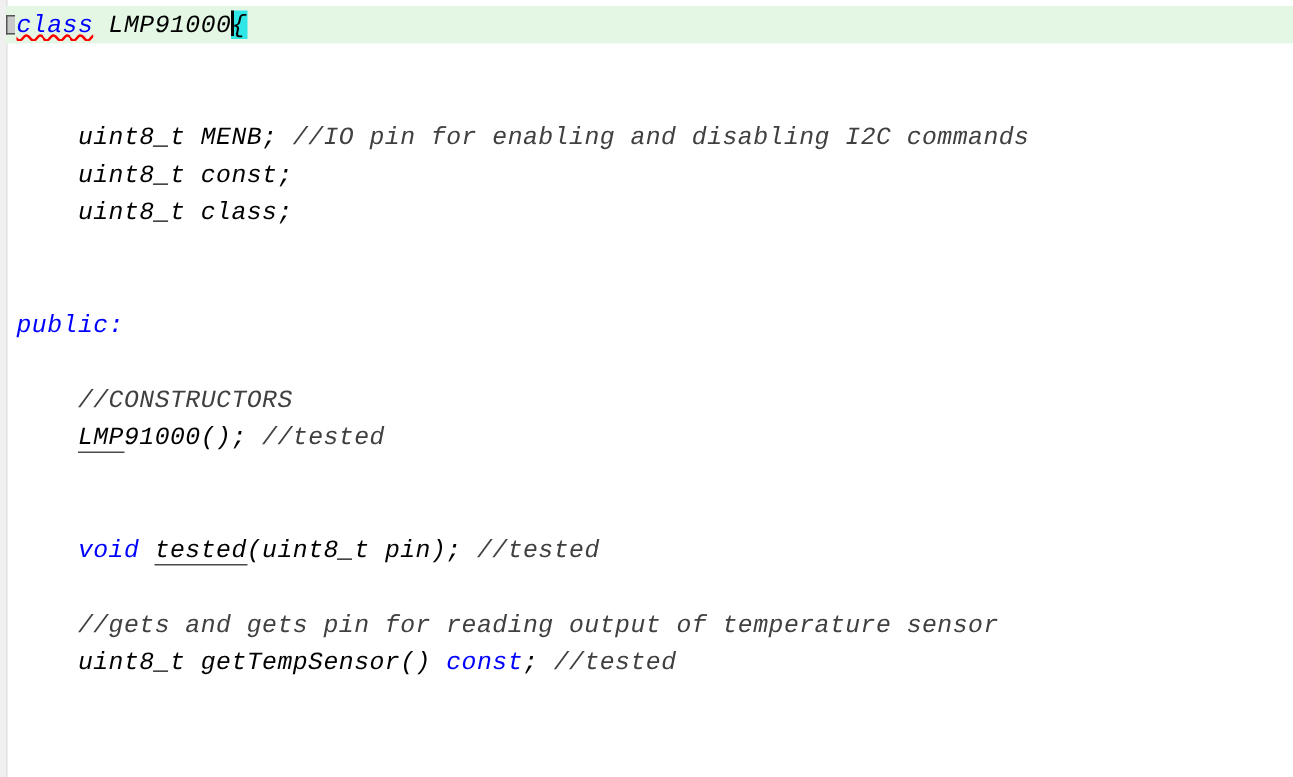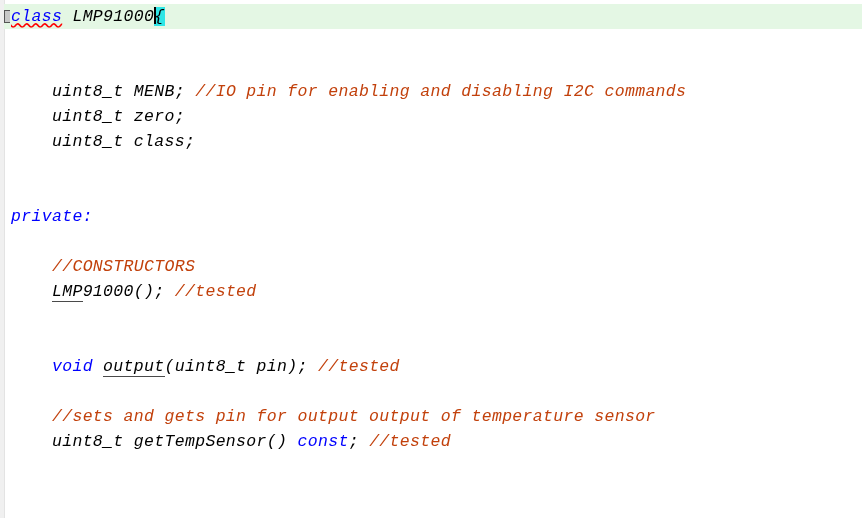--- a/index.html
+++ b/index.html
@@ -68,21 +68,21 @@
     top: 6px;
     width: 6px;
     height: 13px;
     border: 1px solid #555555;
     border-right: none;
     background: #c8c8c8;
     box-sizing: border-box;
   }
 
   .kw      { color: #0000ff; }
-  .cmt     { color: #c2410c; }
+  .cmt     { color: #404040; }
   .plain   { color: #000000; }
 
   .spell {
     text-decoration: underline wavy #ff0000;
     text-decoration-skip-ink: none;
     text-underline-offset: 1px;
   }
   .ident-ul {
     border-bottom: 1px solid #4a4a4a;
   }
@@ -106,28 +106,28 @@
 </head>
 <body>
 
 <div id="editor">
   <div class="gutter"></div>
   <div class="code-area" id="code-area">
       <div class="line current"><span class="fold-marker"></span><span class="kw spell">class</span><span class="plain"> </span><span class="plain">LMP91000</span><span class="caret"></span><span class="sel">{</span></div>
       <div class="line">&nbsp;</div>
       <div class="line">&nbsp;</div>
       <div class="line"><span class="plain">    </span><span class="plain">uint8_t MENB; </span><span class="cmt">//IO pin for enabling and disabling I2C commands</span></div>
-      <div class="line"><span class="plain">    </span><span class="plain">uint8_t zero;</span></div>
+      <div class="line"><span class="plain">    </span><span class="plain">uint8_t const;</span></div>
       <div class="line"><span class="plain">    </span><span class="plain">uint8_t class;</span></div>
       <div class="line">&nbsp;</div>
       <div class="line">&nbsp;</div>
-      <div class="line"><span class="kw">private:</span></div>
+      <div class="line"><span class="kw">public:</span></div>
       <div class="line">&nbsp;</div>
       <div class="line"><span class="plain">    </span><span class="cmt">//CONSTRUCTORS</span></div>
       <div class="line"><span class="plain">    </span><span class="plain ident-ul">LMP</span><span class="plain">91000(); </span><span class="cmt">//tested</span></div>
       <div class="line">&nbsp;</div>
       <div class="line"><span class="plain">    </span></div>
-      <div class="line"><span class="plain">    </span><span class="kw">void</span><span class="plain"> </span><span class="plain ident-ul">output</span><span class="plain">(uint8_t pin); </span><span class="cmt">//tested</span></div>
+      <div class="line"><span class="plain">    </span><span class="kw">void</span><span class="plain"> </span><span class="plain ident-ul">tested</span><span class="plain">(uint8_t pin); </span><span class="cmt">//tested</span></div>
       <div class="line">&nbsp;</div>
-      <div class="line"><span class="plain">    </span><span class="cmt">//sets and gets pin for output output of temperature sensor</span></div>
+      <div class="line"><span class="plain">    </span><span class="cmt">//gets and gets pin for reading output of temperature sensor</span></div>
       <div class="line"><span class="plain">    </span><span class="plain">uint8_t getTempSensor() </span><span class="kw">const</span><span class="plain">; </span><span class="cmt">//tested</span></div>
     </div>
 </div>
 
 </body></html>

